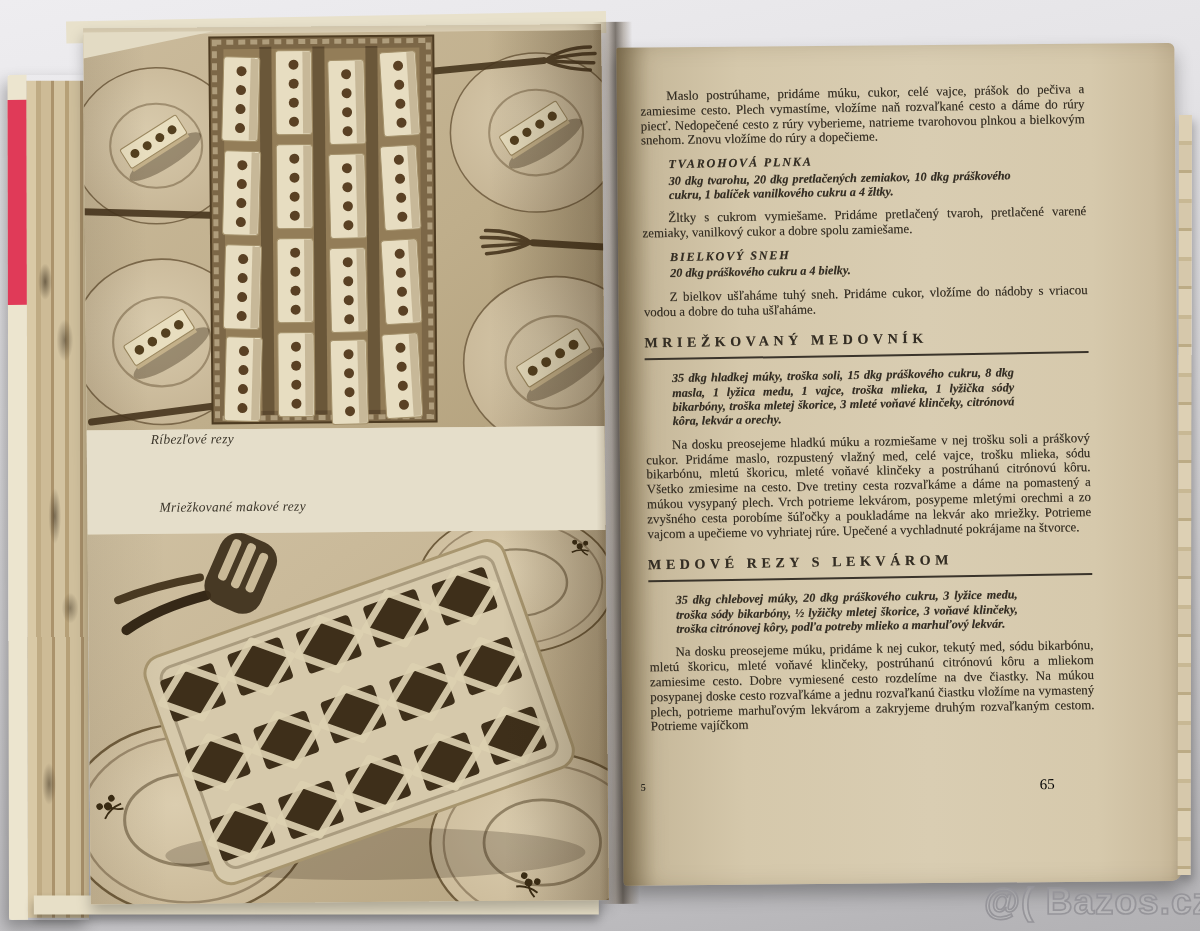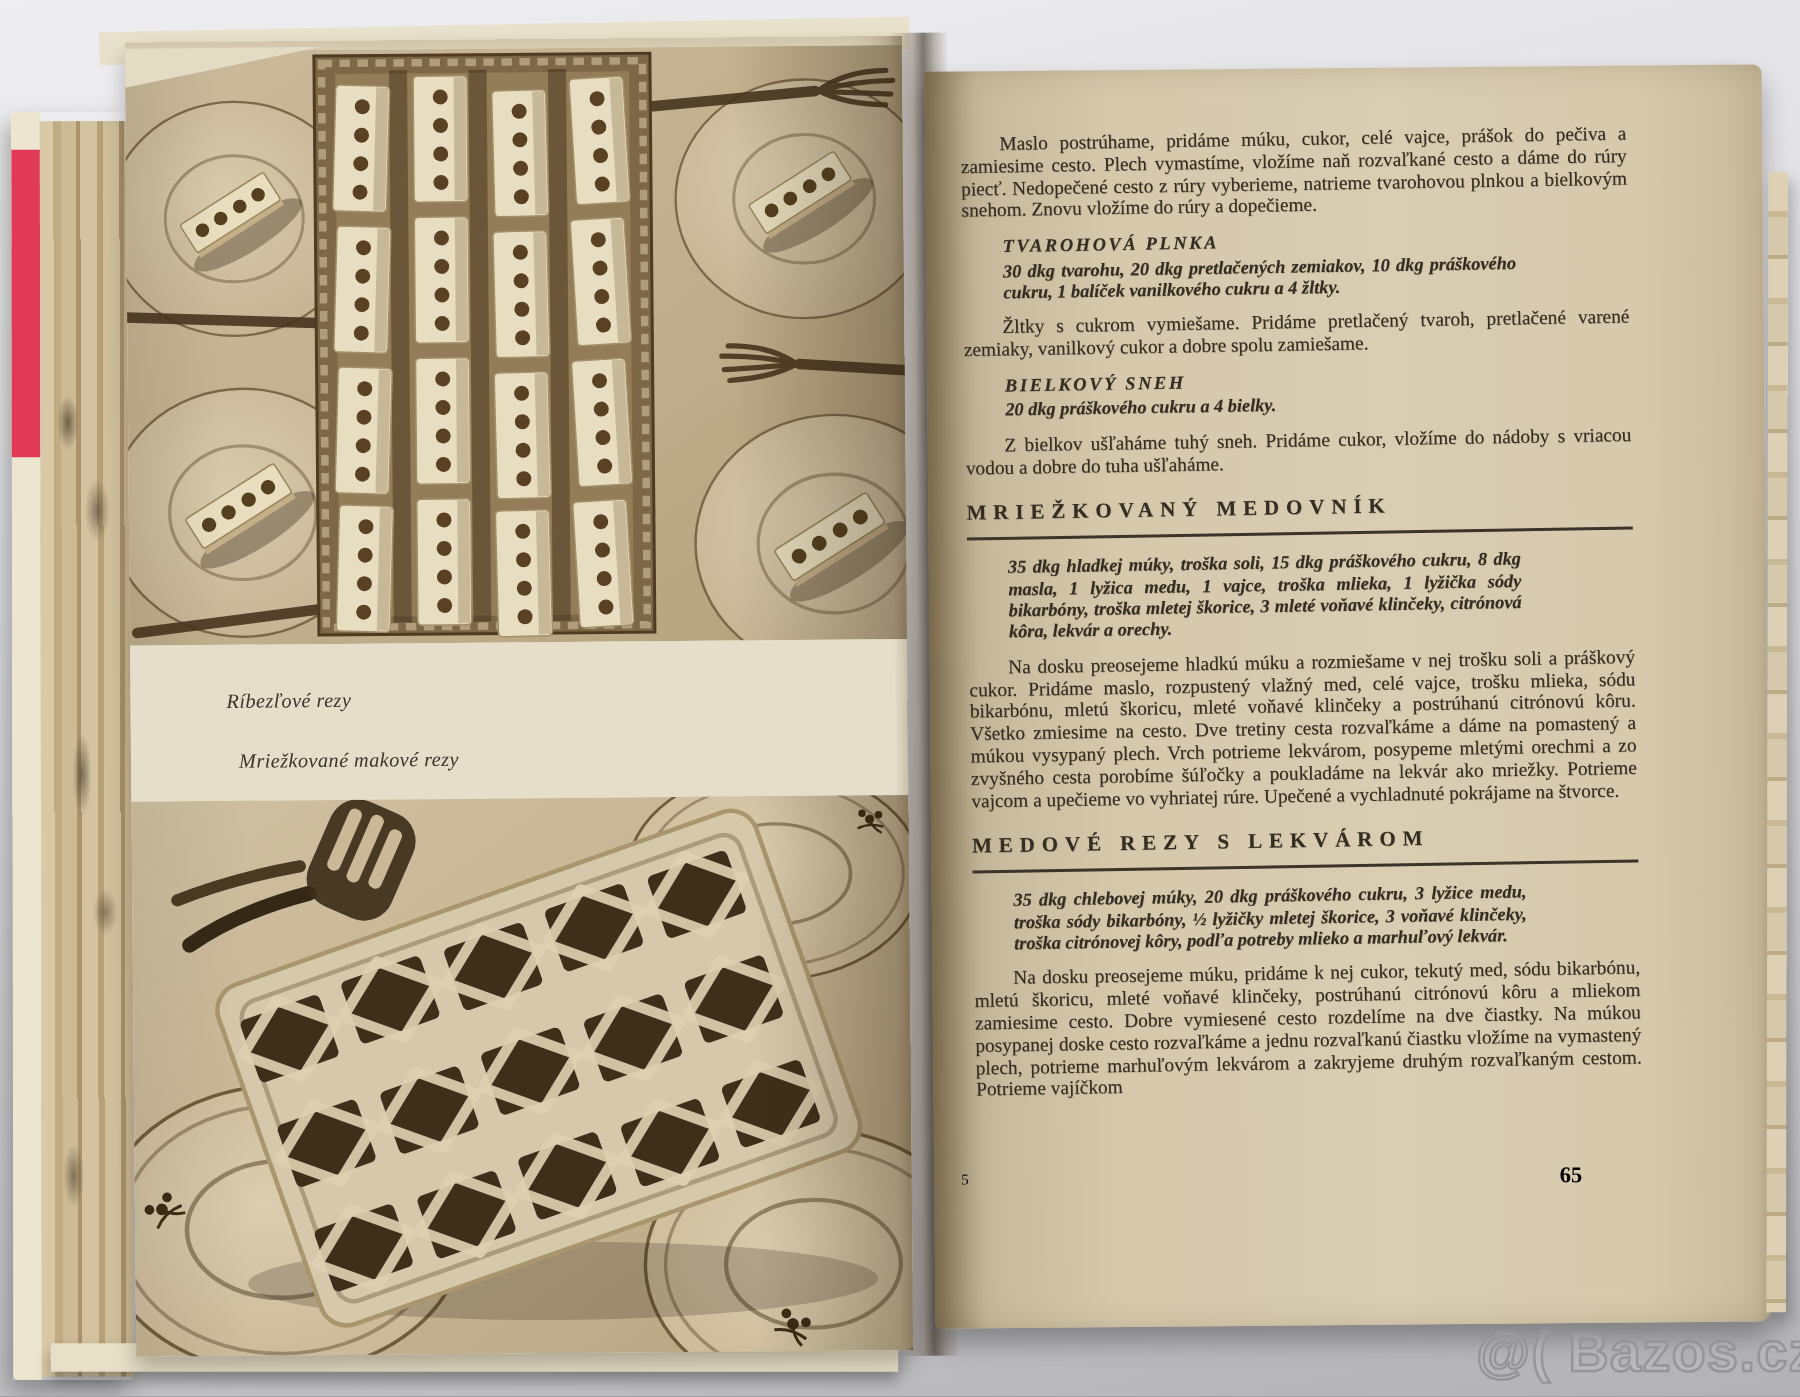--- a/index.html
+++ b/index.html
@@ -24,42 +24,42 @@
   .top-edge-sliver{position:absolute;left:70px;top:14px;width:540px;height:22px;background:#e8e1cb;transform:rotate(-0.6deg);}
   .bottom-edge-sliver{position:absolute;left:30px;top:893px;width:565px;height:19px;background:#e7dfc7;transform:rotate(0.5deg);box-shadow:0 6px 10px rgba(0,0,0,.3);}
   .left-page{position:absolute;left:87px;top:24px;width:518px;height:876px;background:#ddd2b8;
     box-shadow:inset -20px 0 26px -12px rgba(60,40,15,.45), 0 8px 14px rgba(0,0,0,.25);}
   .photo{position:absolute;left:0;width:518px;display:block;}
   .photo-top{top:6px;height:396px;}
   .photo-bottom{top:506px;height:370px;}
   .corner-wedge{position:absolute;left:0;top:4px;width:0;height:0;border-top:26px solid #e3dbc4;border-right:130px solid transparent;}
   .caption-band{position:absolute;left:0;top:402px;width:518px;height:104px;background:#e5deca;}
   .caption{position:absolute;font-style:italic;font-size:13.5px;color:#3b352a;letter-spacing:.3px;}
-  .caption-1{left:64px;top:30px;}
+  .caption-1{left:64px;top:2px;}
   .caption-2{left:72px;top:70px;}
   
   .gutter{position:absolute;left:596px;top:22px;width:40px;height:882px;
     background:linear-gradient(90deg,rgba(70,50,22,0) 0%,rgba(70,50,22,.30) 40%,rgba(35,24,10,.55) 58%,rgba(70,52,26,.28) 78%,rgba(0,0,0,0) 100%);}
   
   .right-page{position:absolute;left:620px;top:48px;width:558px;height:838px;border-radius:2px 6px 10px 4px;
     background:linear-gradient(90deg,#a89977 0%,#c7b99b 6%,#d5c8ab 22%,#d9cdb2 55%,#d6c9ac 85%,#ccbd9f 96%,#c0b091 100%);
     box-shadow:inset 26px 0 30px -16px rgba(55,38,14,.55), 0 10px 18px rgba(0,0,0,.30);}
   .fore-edge{position:absolute;left:1178px;top:120px;width:13px;height:760px;transform:rotate(0.6deg);
     background:repeating-linear-gradient(180deg,#ddd0b4 0 26px,#c8b894 26px 30px,#d6c8ab 30px 55px,#bcab85 55px 58px);
     box-shadow:3px 6px 10px rgba(0,0,0,.25);}
   .text-col{position:absolute;left:26px;top:40px;width:444px;color:#332d24;transform:rotate(-0.45deg);
     font-size:12.9px;line-height:14.8px;text-align:justify;text-shadow:.2px .3px .5px rgba(50,40,20,.45);}
   .text-col p{margin:0 0 9px;text-indent:26px;}
   .ing{margin:2px 75px 9px 27px;font-weight:bold;font-style:italic;font-size:12.2px;line-height:14.4px;}
   .ing-title{letter-spacing:1.8px;margin-bottom:2px;}
   .recipe-head{margin:17px 0 11px;font-weight:bold;font-size:14px;letter-spacing:4.6px;white-space:nowrap;
     border-bottom:2px solid #3a342b;padding-bottom:7px;}
   .footer-row{position:absolute;left:26px;top:732px;width:444px;}
   .sig{position:absolute;left:-8px;top:2px;font-size:10px;}
-  .pageno{position:absolute;right:38px;top:0;font-weight:bold;font-size:15px;text-align:center;}
+  .pageno{position:absolute;right:38px;top:0;font-weight:normal;font-size:15px;text-align:center;}
   
   .watermark{position:absolute;left:982px;top:874px;}
 </style>
 </head>
 <body>
 
 <div class="scene">
   <div class="book">
 
     <div class="edge-band">

